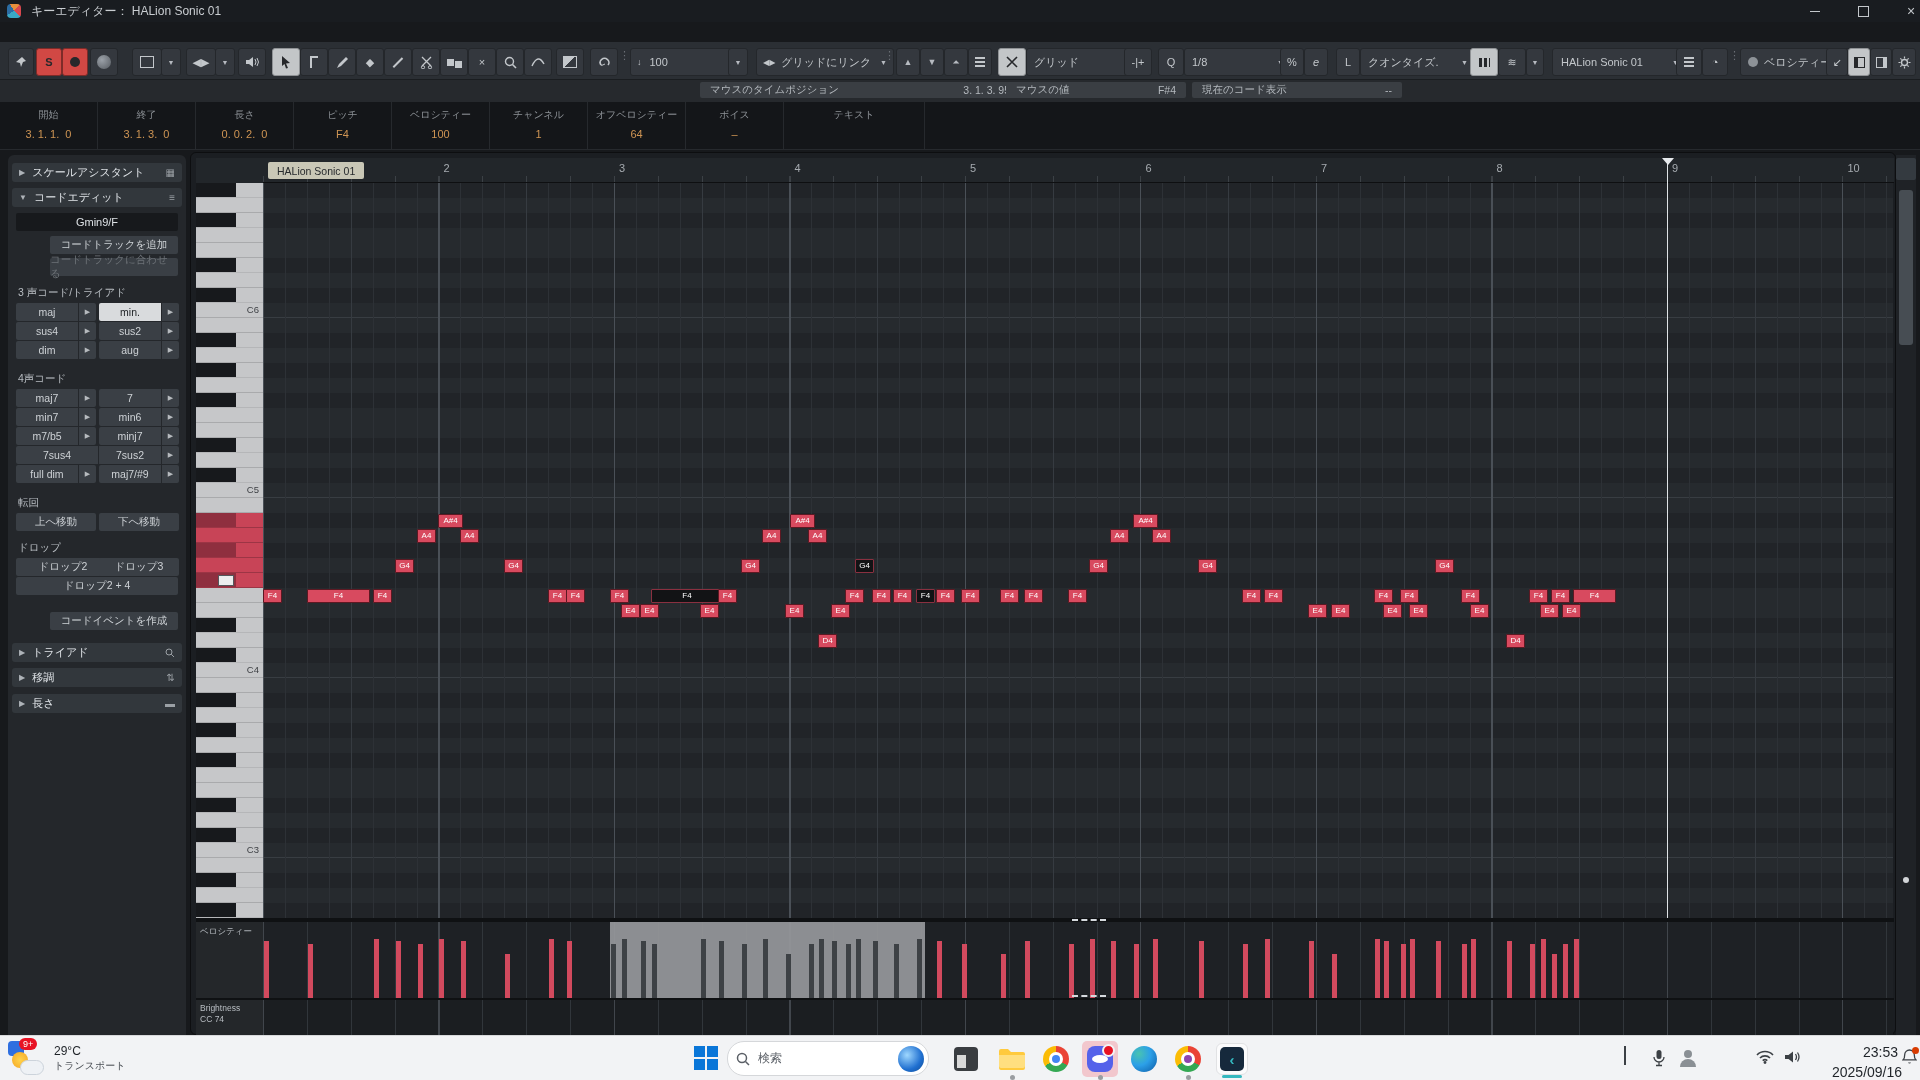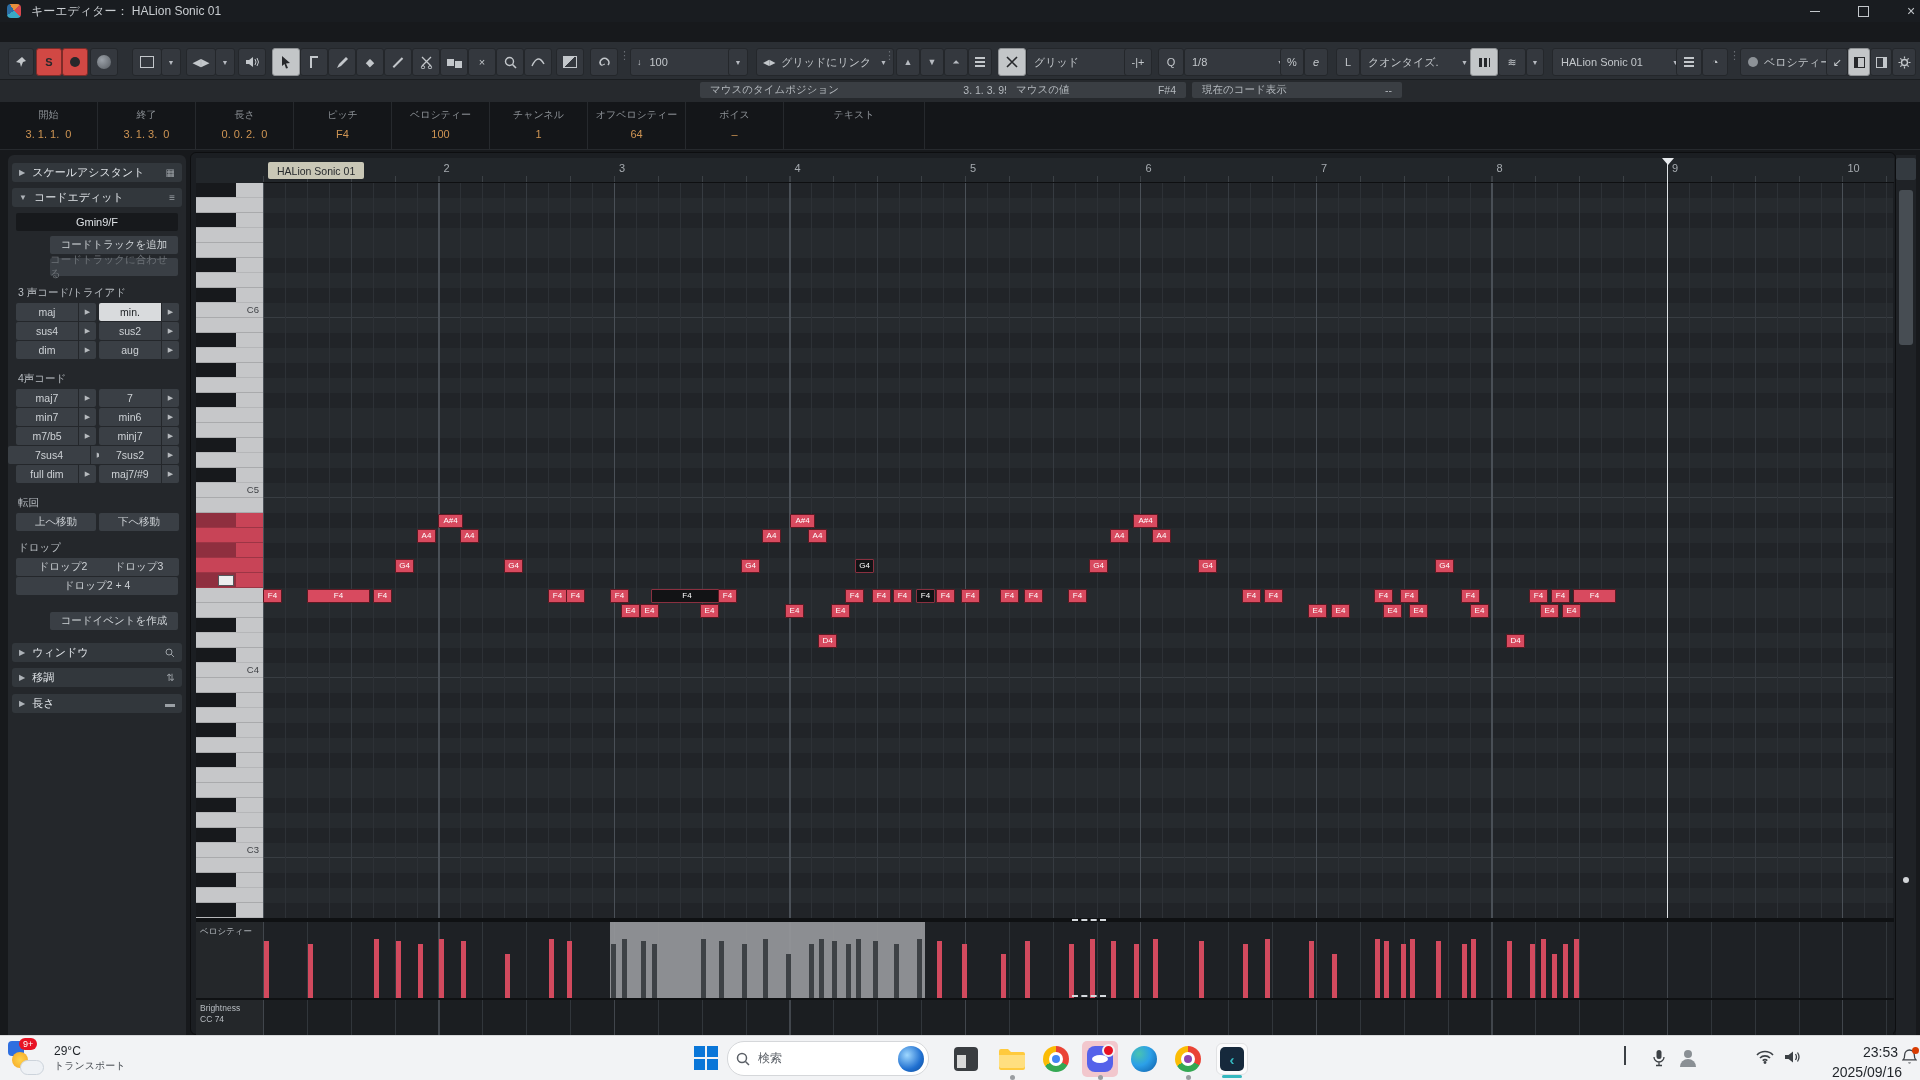--- a/index.html
+++ b/index.html
@@ -473,21 +473,21 @@
           <div class="arr">▶</div>
         </div>
         <div class="cb" style="left: 8px; top: 272px; width: 80px;">
           <div class="lab">m7/b5</div>
           <div class="arr">▶</div>
         </div>
         <div class="cb" style="left: 91px; top: 272px; width: 80px;">
           <div class="lab">minj7</div>
           <div class="arr">▶</div>
         </div>
-        <div class="cb" style="left: 0; top: 291px; width: 100px;">
+        <div class="cb" style="left: 8px; top: 291px; width: 100px;">
           <div class="lab">7sus4</div>
           <div class="arr">▶</div>
         </div>
         <div class="cb" style="left: 91px; top: 291px; width: 80px;">
           <div class="lab">7sus2</div>
           <div class="arr">▶</div>
         </div>
         <div class="cb" style="left: 8px; top: 310px; width: 80px;">
           <div class="lab">full dim</div>
           <div class="arr">▶</div>
@@ -508,21 +508,21 @@
         <div class="sbtn" style="left: 91px; top: 403px; width: 80px;">ドロップ3</div>
       </div>
     <div class="sbtn" style="left:8px;top:422px;width:162px;">
         <span>ドロップ2 + 4</span>
       </div>
     <div class="sbtn" style="left:42px;top:457px;width:128px;">
         <span>コードイベントを作成</span>
       </div>
     <div class="sh" style="top:488px;">
       <span class="tri">▶</span>
-        <span>ウィンドウ</span>
+        <span>トライアド</span>
       <span class="hicon">
         <svg width="10" height="10" viewBox="0 0 10 10">
             <circle cx="4" cy="4" r="3" fill="none" stroke="#9ba0a5"></circle>
             <path d="M6.2 6.2 L9 9" stroke="#9ba0a5"></path>
           </svg>
       </span>
     </div>
     <div class="sh" style="top:513px;">
       <span class="tri">▶</span>
         <span>移調</span>

